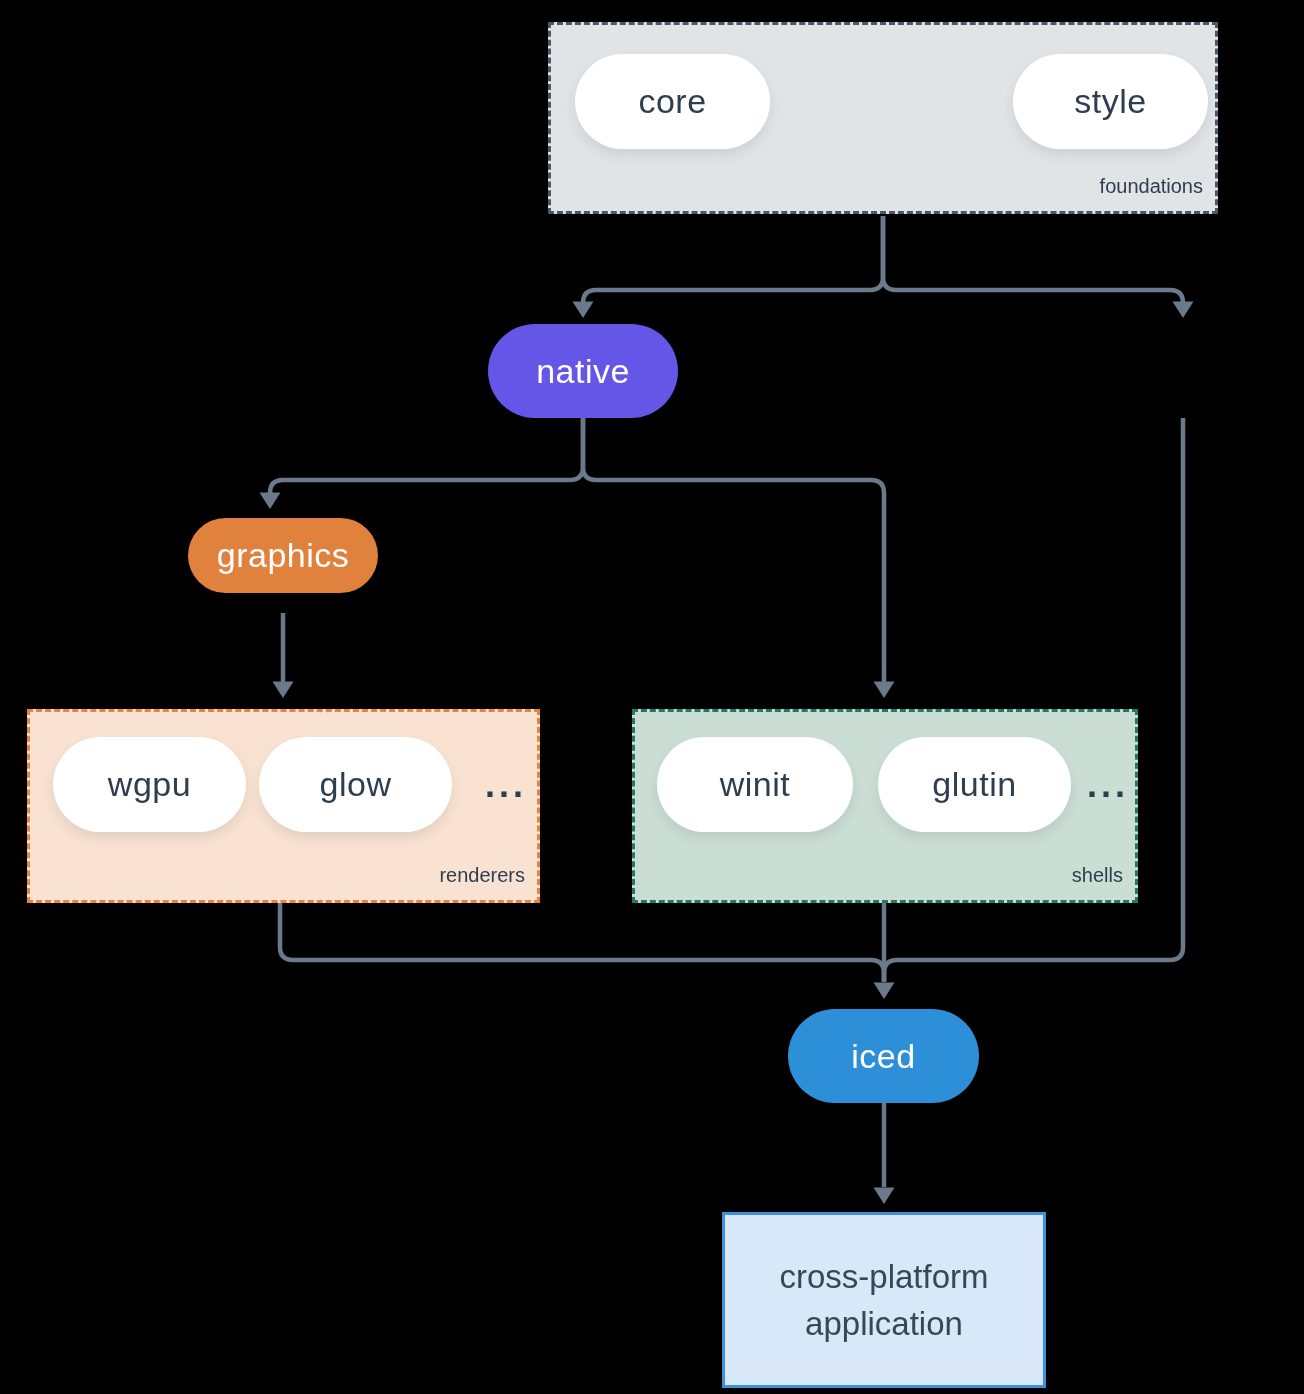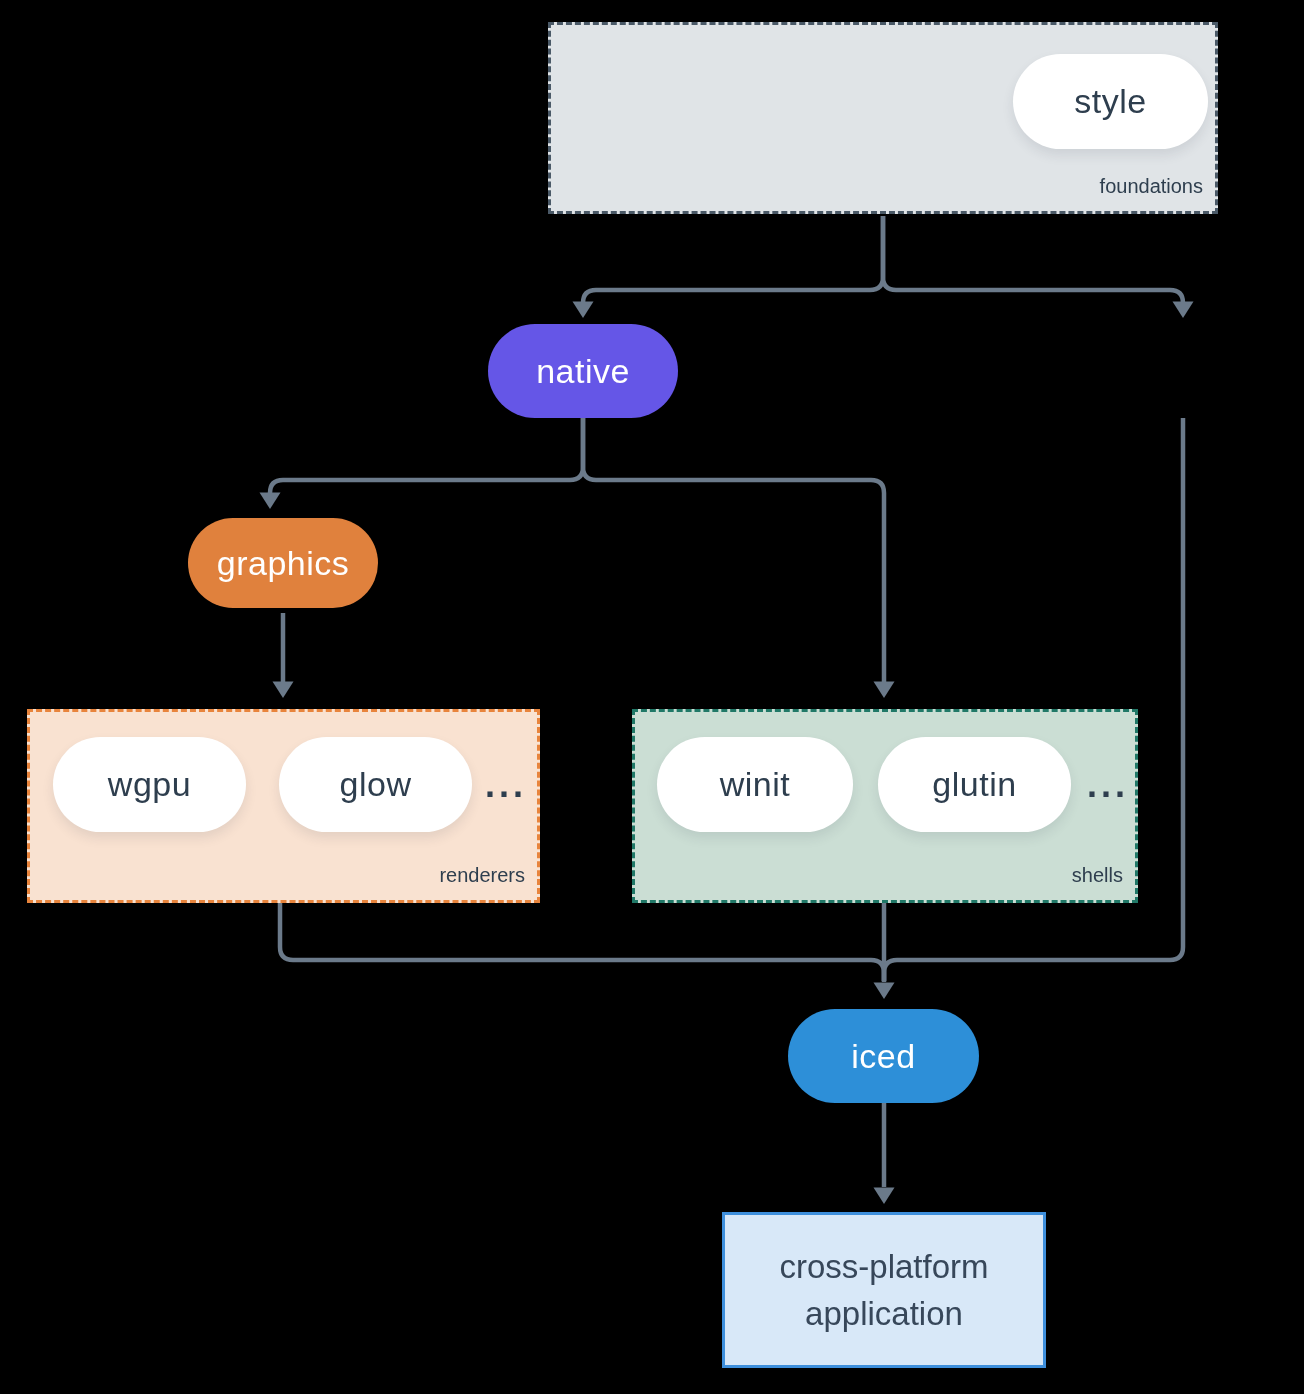--- a/index.html
+++ b/index.html
@@ -73,21 +73,21 @@
     height: 95px;
     display: flex;
     align-items: center;
     font-size: 36px;
     font-weight: bold;
     letter-spacing: 4px;
     color: #2e3e4e;
   }
   .app-box {
     position: absolute;
-    left: 722px; top: 1212px; width: 324px; height: 156px;
+    left: 722px; top: 1212px; width: 324px; height: 176px;
     box-sizing: border-box;
     background: #d8e8f8;
     border: 3px solid #3e8fdc;
     display: flex;
     align-items: center;
     justify-content: center;
     text-align: center;
     font-size: 33px;
     line-height: 47px;
     color: #37475a;
@@ -116,39 +116,42 @@
       <path d="M1183 318 L1172.5 301.5 L1193.5 301.5 Z"></path>
       <path d="M270 509 L259.5 492.5 L280.5 492.5 Z"></path>
       <path d="M884 698 L873.5 681.5 L894.5 681.5 Z"></path>
       <path d="M283 698 L272.5 681.5 L293.5 681.5 Z"></path>
       <path d="M884 999 L873.5 982.5 L894.5 982.5 Z"></path>
       <path d="M884 1204 L873.5 1187.5 L894.5 1187.5 Z"></path>
     </g>
   </svg>
 
   <div class="group foundations">
+    <div class="pill white" style="left:24px; top:29px; width:195px; height:95px;">
+      <span>core</span>
+    </div>
     <div class="pill white" style="left:462px; top:29px; width:195px; height:95px;">
       <span>style</span>
     </div>
     <div class="group-label">foundations</div>
   </div>
 
   <div class="pill purple" style="left:488px; top:324px; width:190px; height:94px;">
     <span>native</span>
   </div>
 
-  <div class="pill orange" style="left:188px; top:518px; width:190px; height:90px;">
+  <div class="pill orange" style="left:188px; top:518px; width:190px; height:75px;">
     <span>graphics</span>
   </div>
 
   <div class="group renderers">
     <div class="pill white" style="left:23px; top:25px; width:193px; height:95px;">
       <span>wgpu</span>
     </div>
-    <div class="pill white" style="left:249px; top:25px; width:193px; height:95px;">
+    <div class="pill white" style="left:229px; top:25px; width:193px; height:95px;">
       <span>glow</span>
     </div>
     <span class="ellipsis" style="left:455px;">...</span>
     <div class="group-label">renderers</div>
   </div>
 
   <div class="group shells">
     <div class="pill white" style="left:243px; top:25px; width:193px; height:95px;">
       <span>glutin</span>
     </div>

